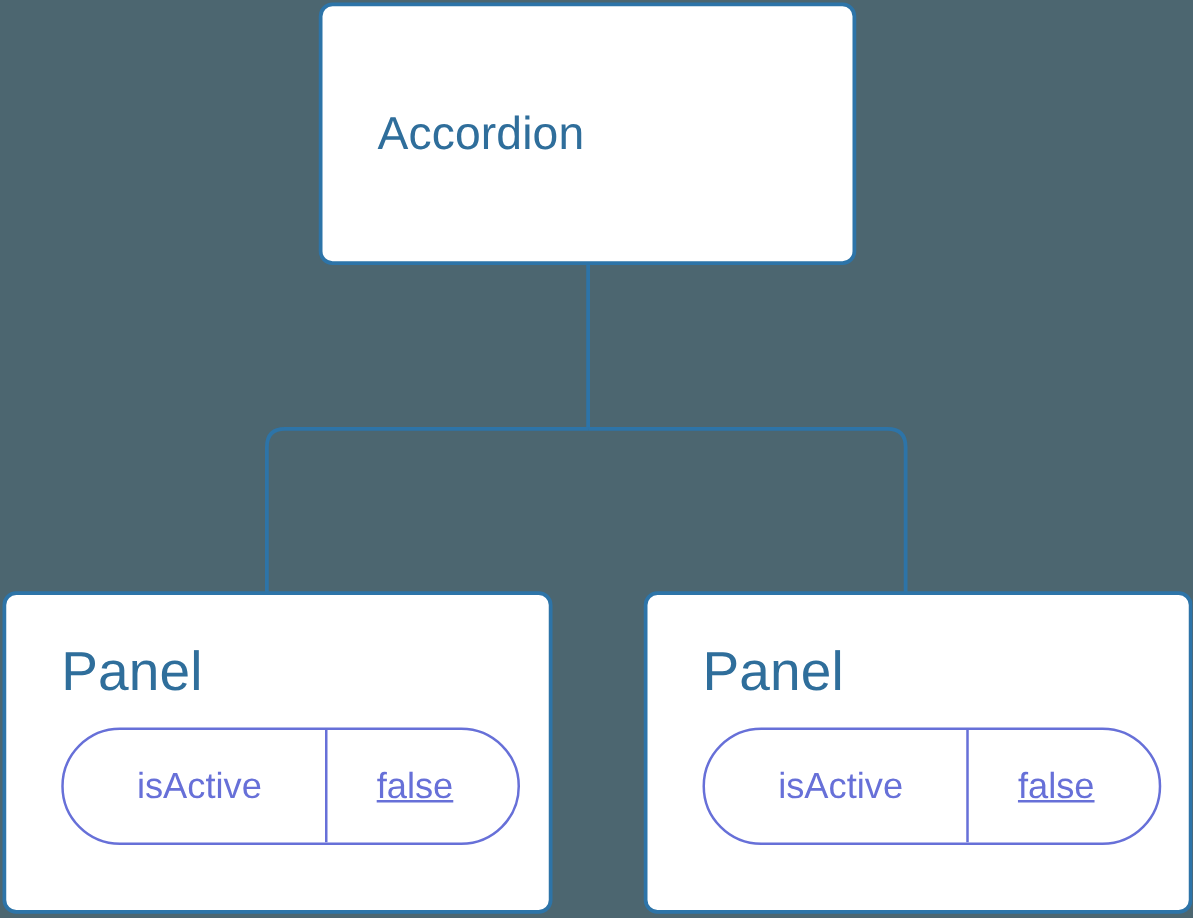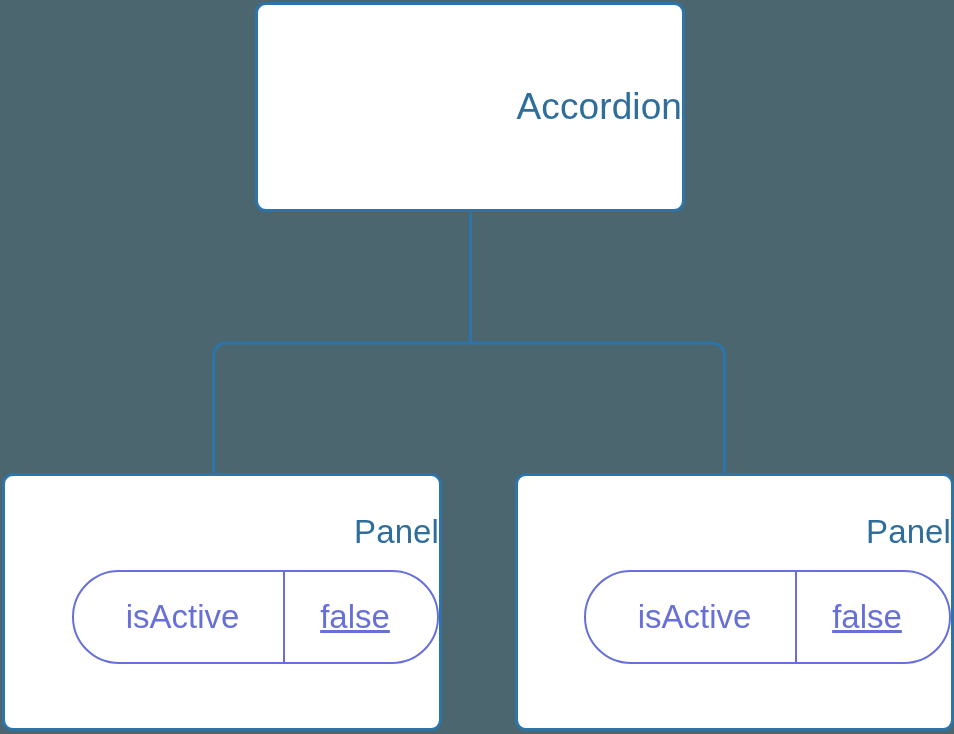--- a/index.html
+++ b/index.html
@@ -35,21 +35,21 @@
   
   .node {
     position: absolute;
     z-index: 2;
     box-sizing: border-box;
     background: #ffffff;
     border: 3px solid #2d74a8;
     border-radius: 11px;
     display: flex;
     flex-direction: column;
-    align-items: flex-end;
+    align-items: flex-start;
     overflow: hidden;
     padding-left: 44px;
   }
 
   .node-root {
     left: 255px;
     top: 2px;
     width: 430px;
     height: 210px;
     justify-content: center;
@@ -68,41 +68,41 @@
   .node-title {
     color: #2f6e9b;
     font-weight: 400;
     letter-spacing: 0.1px;
     line-height: 1.1;
     text-align: center;
     white-space: nowrap;
   }
 
   .node-root .node-title   { font-size: 37px; }
-  .node-child .node-title  { font-size: 33px; }
+  .node-child .node-title  { font-size: 44px; }
 
   
   .pill {
     margin-top: 20px;
     height: 94px;
     display: flex;
     align-items: stretch;
     box-sizing: border-box;
     border: 2.5px solid #6770d8;
     border-radius: 999px;
     background: #ffffff;
     overflow: hidden;
   }
 
   .pill-cell {
     display: flex;
     align-items: center;
     justify-content: center;
     color: #6770d8;
-    font-size: 33px;
+    font-size: 29px;
     font-weight: 400;
     white-space: nowrap;
     box-sizing: border-box;
   }
 
   .pill-key {
     width: 211px;
     padding-left: 8px;
     border-right: 2.5px solid #6770d8;
   }

